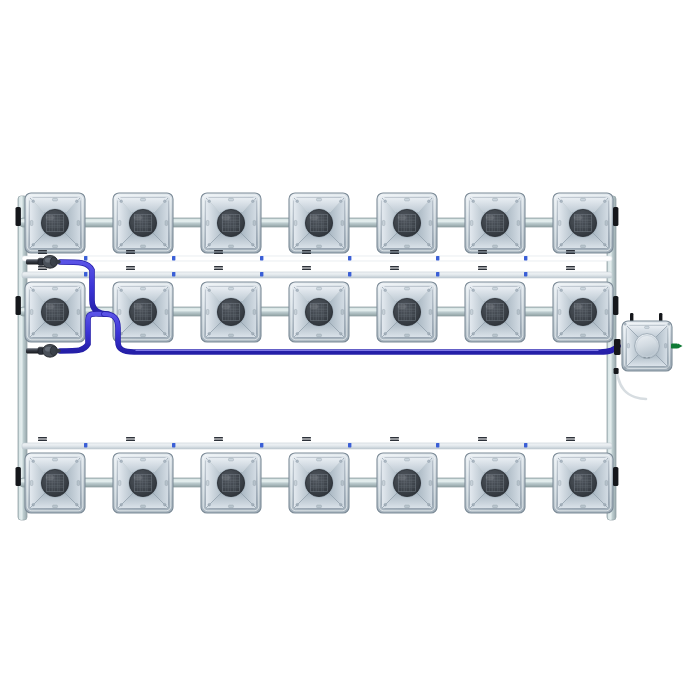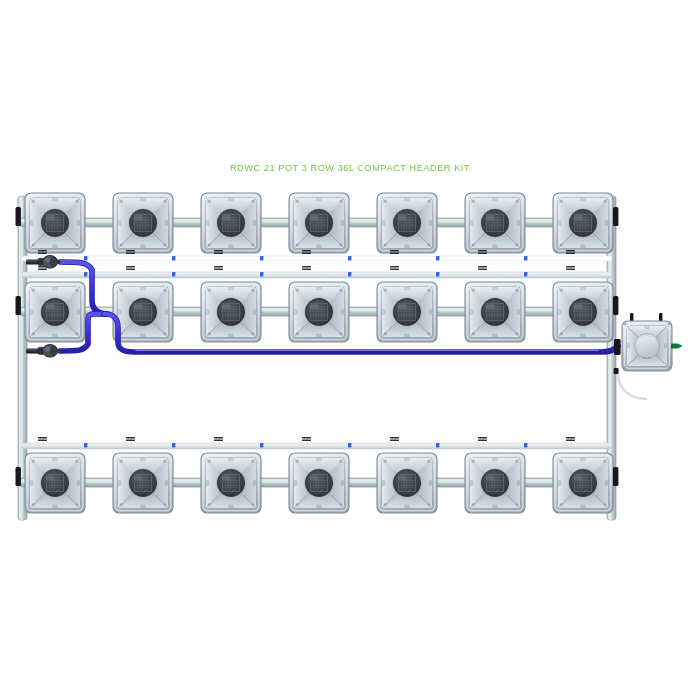--- a/index.html
+++ b/index.html
@@ -21,21 +21,20 @@
     white-space:nowrap;
     user-select:none;
   }
   svg#scene{position:absolute;left:0;top:0;width:700px;height:700px;display:block;}
 </style>
 </head>
 <body>
 
 <div id="stage">
 
-  <div id="diagram-title">RDWC 21 POT 3 ROW 36L COMPACT HEADER KIT</div>
 
   <svg id="scene" viewBox="0 0 700 700">
     <defs>
 
       <linearGradient id="gPipeH" x1="0" y1="0" x2="0" y2="1">
         <stop offset="0%" stop-color="#9fb0b4"></stop>
         <stop offset="18%" stop-color="#e6eef0"></stop>
         <stop offset="45%" stop-color="#ccd8dc"></stop>
         <stop offset="75%" stop-color="#a6b4b9"></stop>
         <stop offset="100%" stop-color="#869498"></stop>

